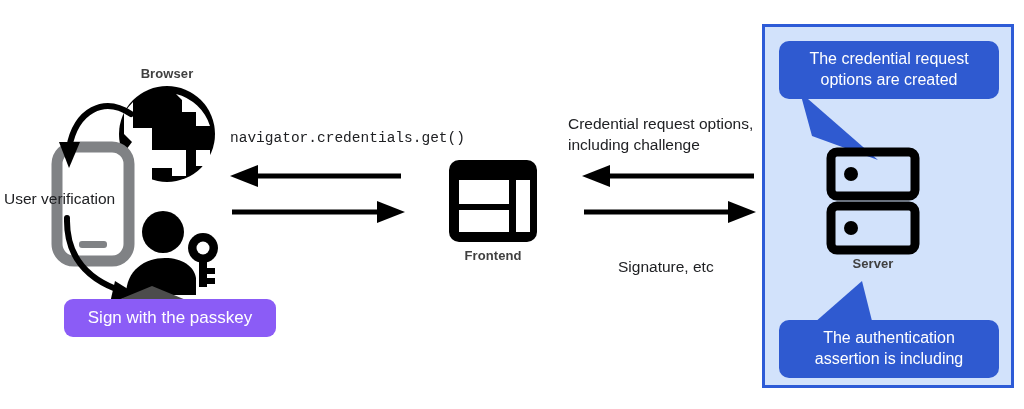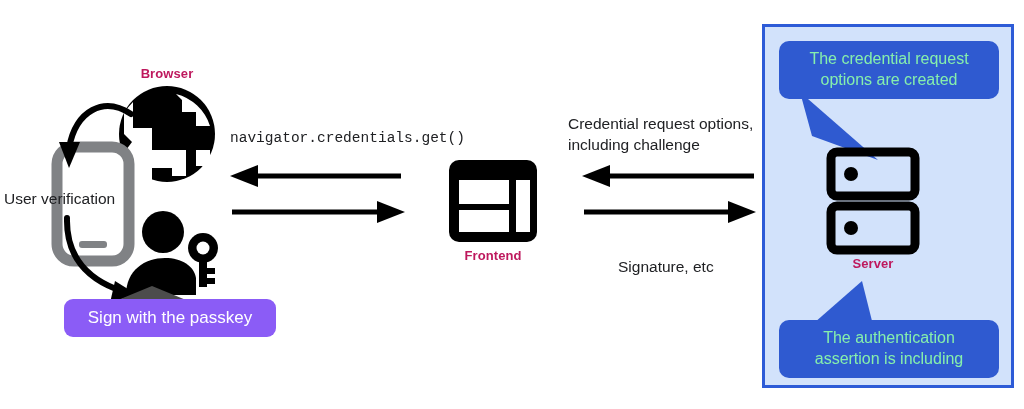--- a/index.html
+++ b/index.html
@@ -4,31 +4,31 @@
 <style>
   html,body{margin:0;padding:0;background:#ffffff;}
   body{width:1024px;height:409px;position:relative;overflow:hidden;
        font-family:"Liberation Sans", sans-serif;color:#202124;}
   .stage{position:absolute;left:0;top:0;width:1024px;height:409px;}
 
   
   .abs{position:absolute;}
 
   
-  .node-label{font-size:13px;font-weight:bold;color:#be185d;text-align:center;
+  .node-label{font-size:13px;font-weight:bold;color:#404040;text-align:center;
               letter-spacing:.1px;line-height:1.2;}
   .flow-label{font-size:15.5px;color:#202124;line-height:1.35;}
   .mono-label{font-family:"Liberation Mono", monospace;font-size:14.5px;color:#202124;}
 
   
   .server-panel{left:762px;top:24px;width:252px;height:364px;
                 background:#d2e2fb;border:3px solid #2d5bd7;box-sizing:border-box;}
 
   
-  .bubble{background:#2f5ad0;color:#86efac;border-radius:10px;
+  .bubble{background:#2f5ad0;color:#ffffff;border-radius:10px;
           font-size:16px;line-height:1.3;text-align:center;
           display:flex;align-items:center;justify-content:center;}
   .bubble-top{left:779px;top:41px;width:220px;height:58px;}
   .bubble-bottom{left:779px;top:320px;width:220px;height:58px;}
   .bubble-inner{padding:0 10px;}
 
   
   .tooltip{left:64px;top:299px;width:212px;height:38px;background:#8b5cf6;
            border-radius:9px;color:#ffffff;font-size:17px;
            display:flex;align-items:center;justify-content:center;}

